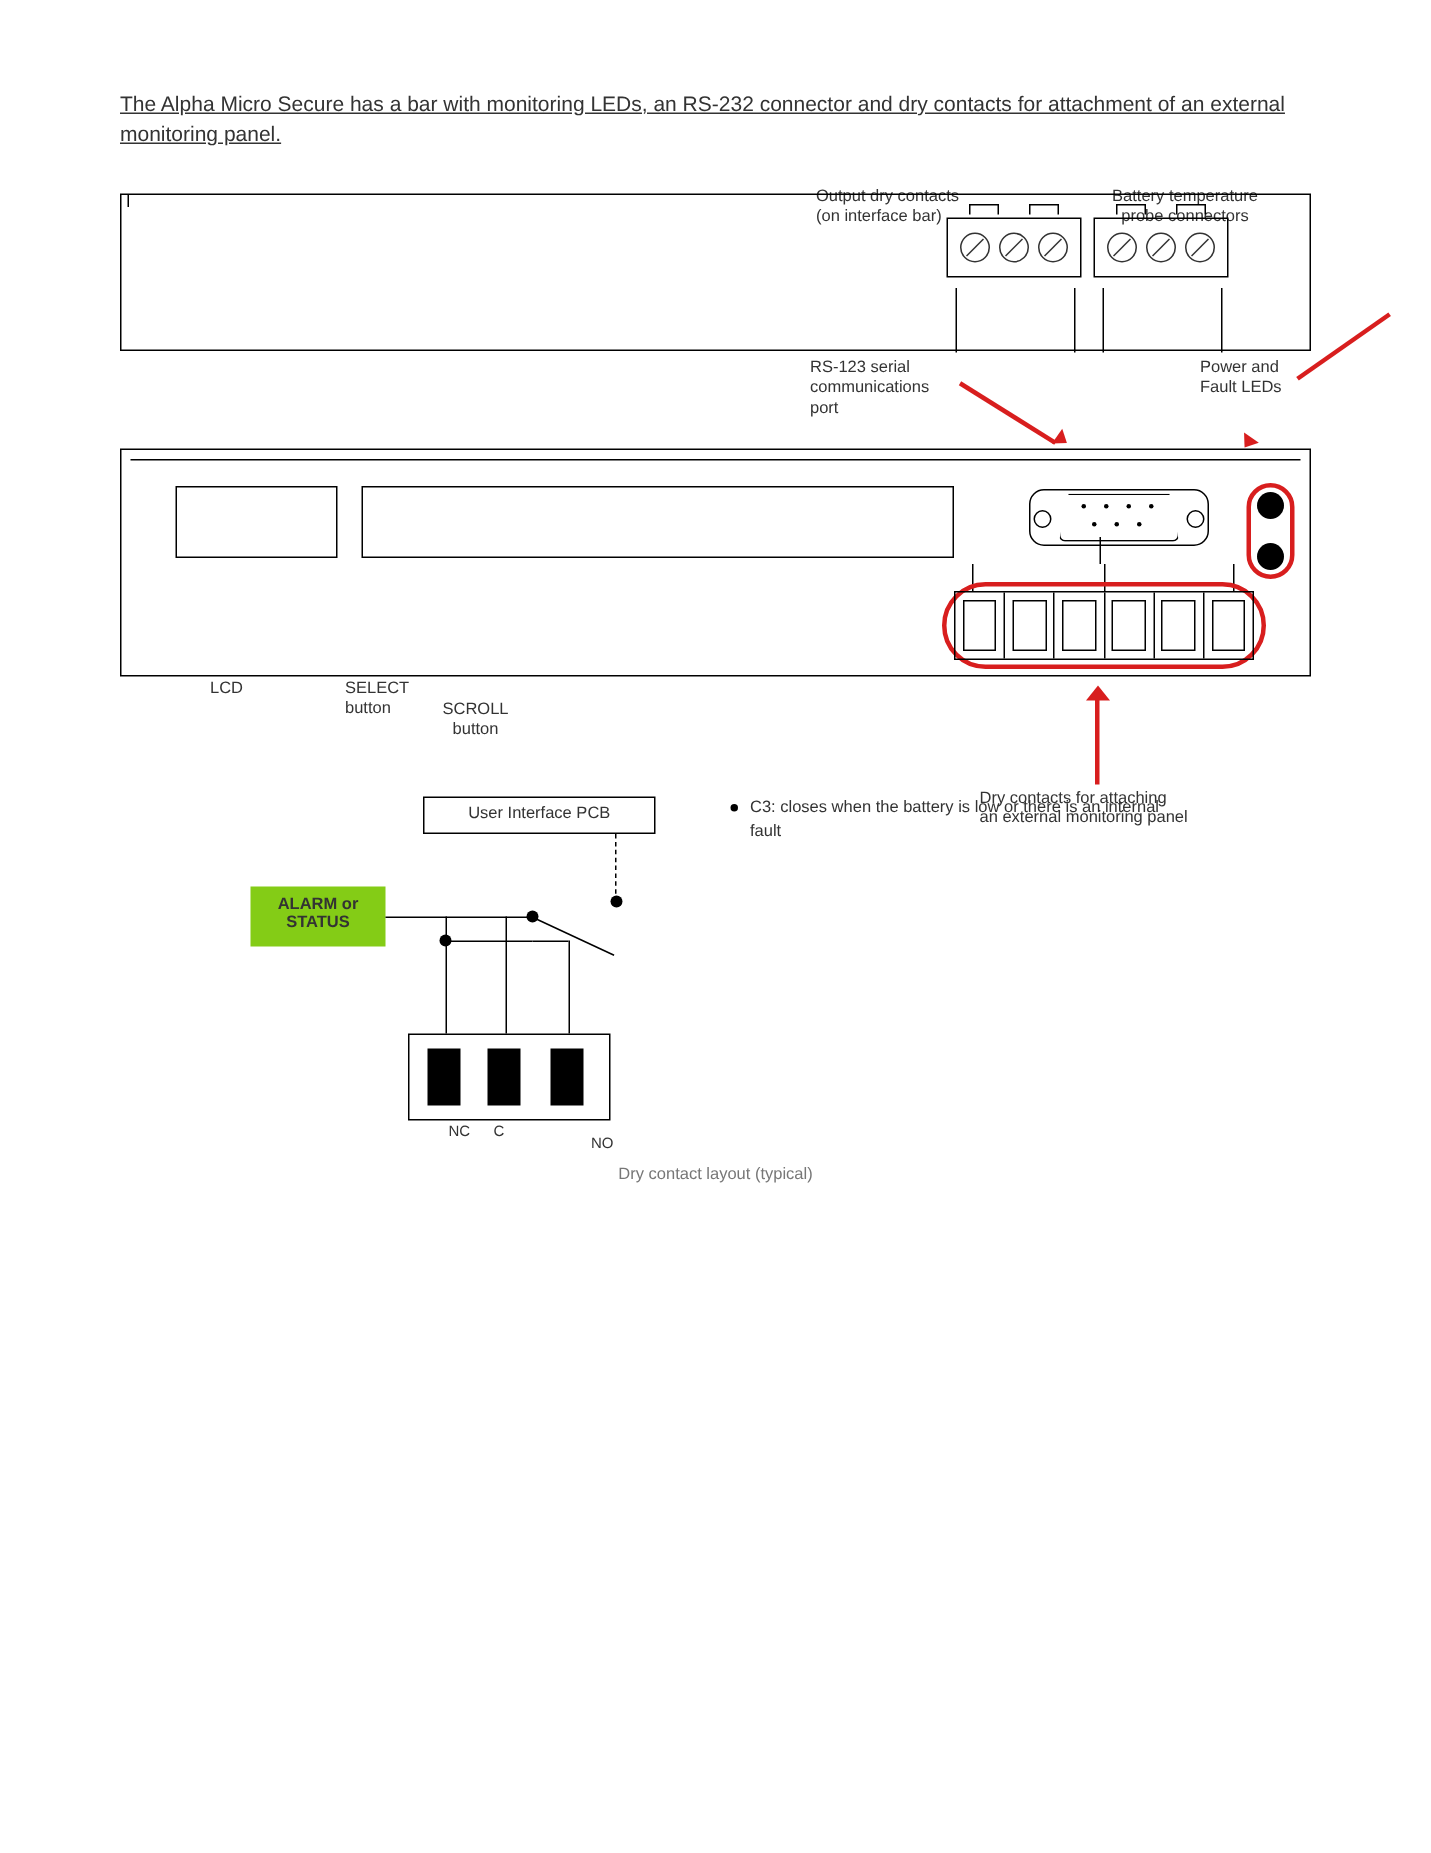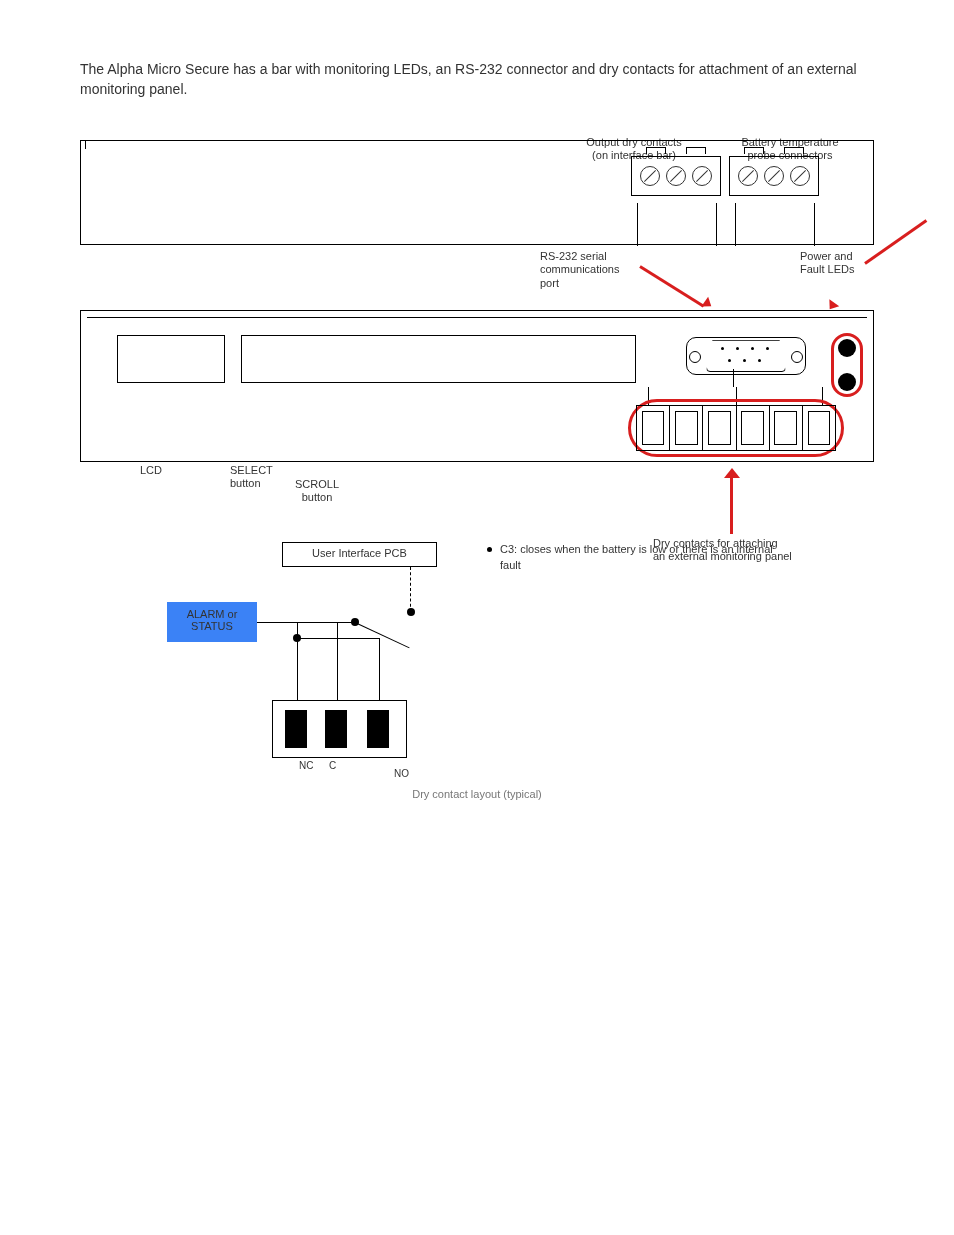--- a/index.html
+++ b/index.html
@@ -4,21 +4,21 @@
 <style>
   * { box-sizing: border-box; }
   body {
     margin: 0;
     font-family: Arial, Helvetica, sans-serif;
     font-size: 14px;
     color: #333;
     width: 954px;
     padding: 60px 80px 40px 80px;
   }
-  .intro { line-height: 1.4; margin-bottom: 41px; }
+  .intro { line-height: 1.4; margin-bottom: 30px; text-decoration: underline; }
 
   
   .panel-top {
     position: relative;
     border: 1px solid #000;
     height: 105px;
     margin-bottom: 65px;
   }
   .top-tick-l { position:absolute; top:0; left:4px; width:1px; height:8px; border-left:1px solid #000; }
   .screw-block {
@@ -107,21 +107,21 @@
   }
 
   
   .lbl { position:absolute; font-size:11px; color:#333; line-height:1.2; }
 
   
   .dry-area { display:flex; gap:30px; margin-top:80px; align-items:flex-start; justify-content:center; }
   .dry-left { position:relative; width:290px; height:230px; }
   .user-if { position:absolute; left:115px; top:0; width:155px; height:25px; border:1px solid #000; text-align:center; font-size:11px; padding-top:4px;}
   .dash { position:absolute; left:243px; top:25px; height:45px; border-left:1px dashed #000; }
-  .gray { position:absolute; left:0; top:60px; width:90px; height:40px; background:#3b82f6; font-size:11px; text-align:center; padding-top:6px; }
+  .gray { position:absolute; left:0; top:60px; width:90px; height:40px; background:#84cc16; font-size:11px; text-align:center; padding-top:6px;font-weight:bold; }
   .hline { position:absolute; height:1px; background:#000; }
   .vline { position:absolute; width:1px; background:#000; }
   .node { position:absolute; width:8px; height:8px; background:#000; border-radius:50%; transform:translate(-50%,-50%);}
   .sw-arm { position:absolute; width:60px; height:1px; background:#000; transform-origin:left center; }
   .term-box { position:absolute; top:158px; width:135px; height:58px; border:1px solid #000; left:105px; }
   .term-cell { position:absolute; top:168px; width:22px; height:38px; background:#000; }
   .tc1{left:118px;} .tc2{left:158px;} .tc3{left:200px;}
   .dc-lbl { position:absolute; font-size:10px; }
 
   
@@ -132,21 +132,21 @@
   .fig-label { text-align:center; font-size:11px; color:#777; margin-top:16px; }
 
   .top-labels { position:relative; height:0; }
 </style>
 </head>
 <body>
 
 <div class="intro">The Alpha Micro Secure has a bar with monitoring LEDs, an RS-232 connector and dry contacts for attachment of an external monitoring panel.</div>
 
 <div class="top-labels">
-  <div class="lbl" style="left:484px; top:-4px; width:140px; white-space:pre-line; text-align:center">Output dry contacts
+  <div class="lbl" style="left:464px; top:-4px; width:140px; white-space:pre-line; ">Output dry contacts
 (on interface bar)</div>
   <div class="lbl" style="left:635px; top:-4px; width:150px; white-space:pre-line; text-align:center">Battery temperature
 probe connectors</div>
 </div>
 
 <div class="panel-top">
   <span class="top-tick-l"></span>
   <div class="screw-block sb1">
     <span class="screw"></span>
     <span class="screw"></span>
@@ -158,21 +158,21 @@
     <span class="screw"></span>
   </div>
   <div class="vt1"></div>
     <div class="vt2"></div>
 </div>
 
 <div class="arrow-area">
 
   <div class="red-line" style="left:560px; top:-45px; width:75px; height:3px; transform:rotate(32deg); transform-origin:left;"></div>
   <div class="red-head" style="left:622px; top:-10px; border-width:8px 6px 0 6px; border-color:#d81e1e transparent transparent transparent; transform:rotate(-55deg);"></div>
-  <div class="lbl" style="left:460px; top:-60px; white-space:pre-line">RS-232 serial
+  <div class="lbl" style="left:460px; top:-60px; white-space:pre-line">RS-123 serial
 communications
 port</div>
 
   <div class="red-line" style="left:710px; top:-48px; width:75px; height:3px; transform:rotate(145deg); transform-origin:right;"></div>
   <div class="red-head" style="left:746px; top:-8px; border-width:8px 6px 0 6px; border-color:#d81e1e transparent transparent transparent; transform:rotate(35deg);"></div>
   <div class="lbl" style="left:720px; top:-60px; white-space:pre-line">Power and
 Fault LEDs</div>
 </div>
 
 <div class="panel-front">

